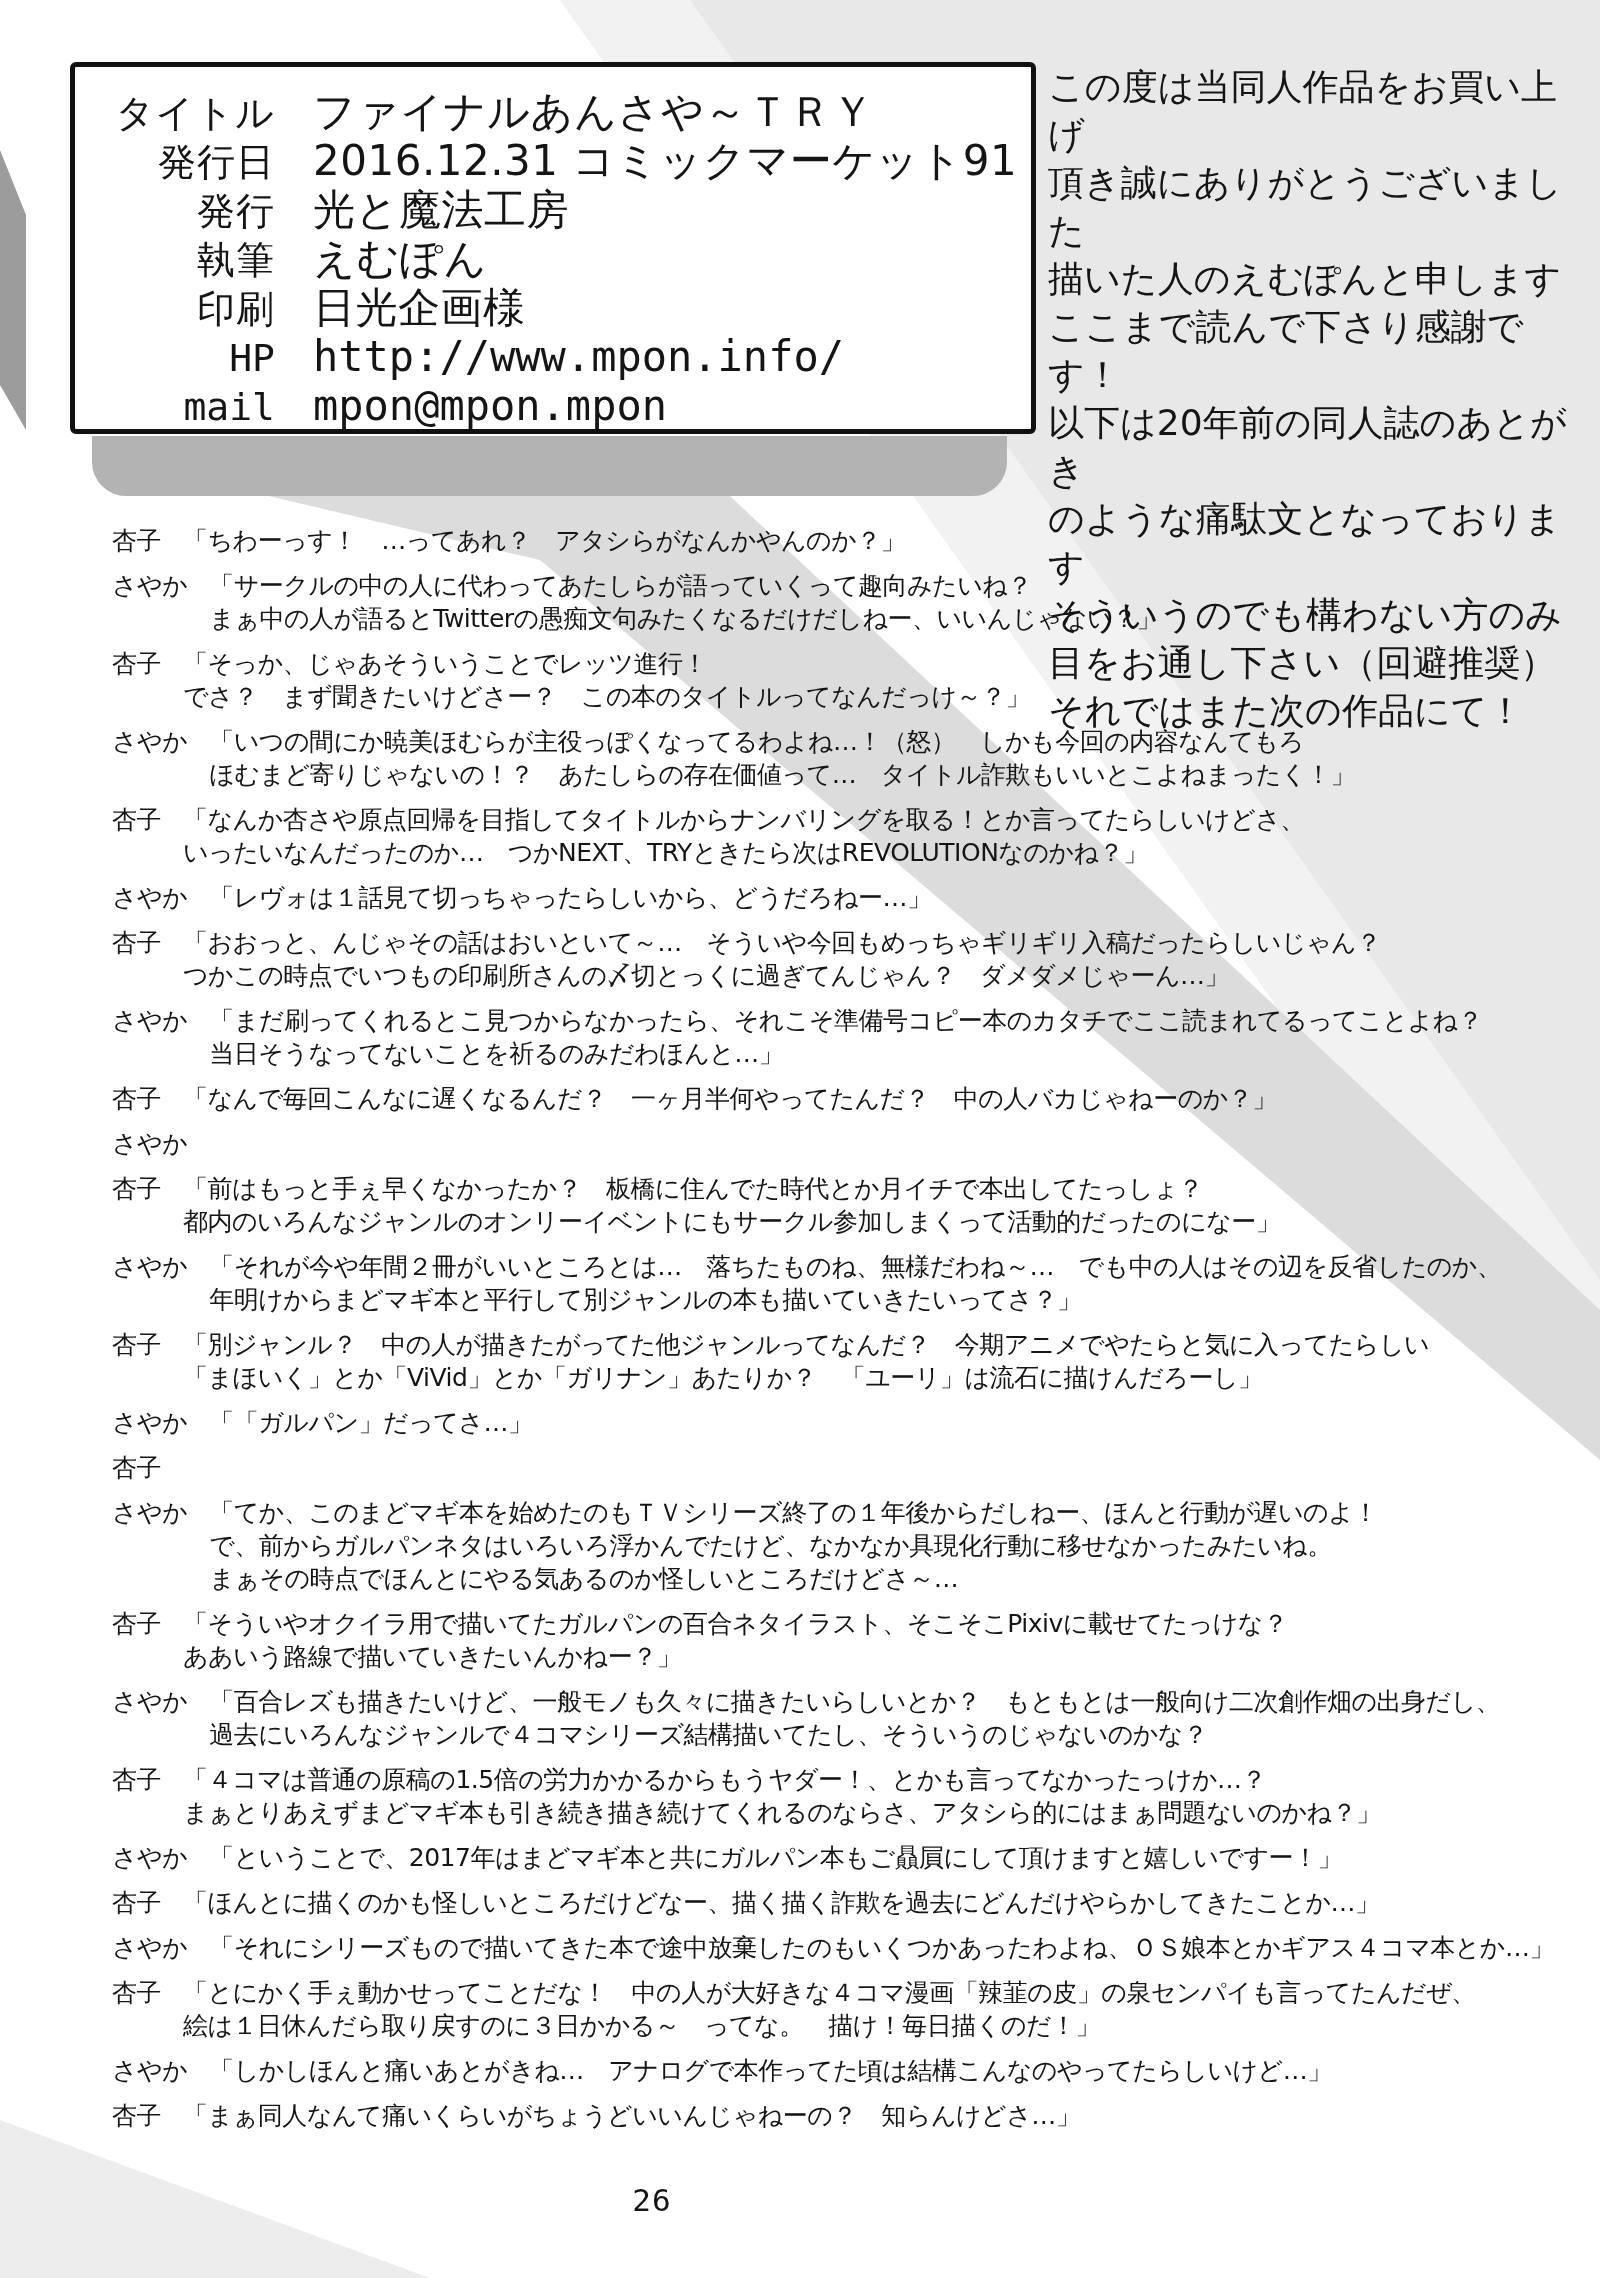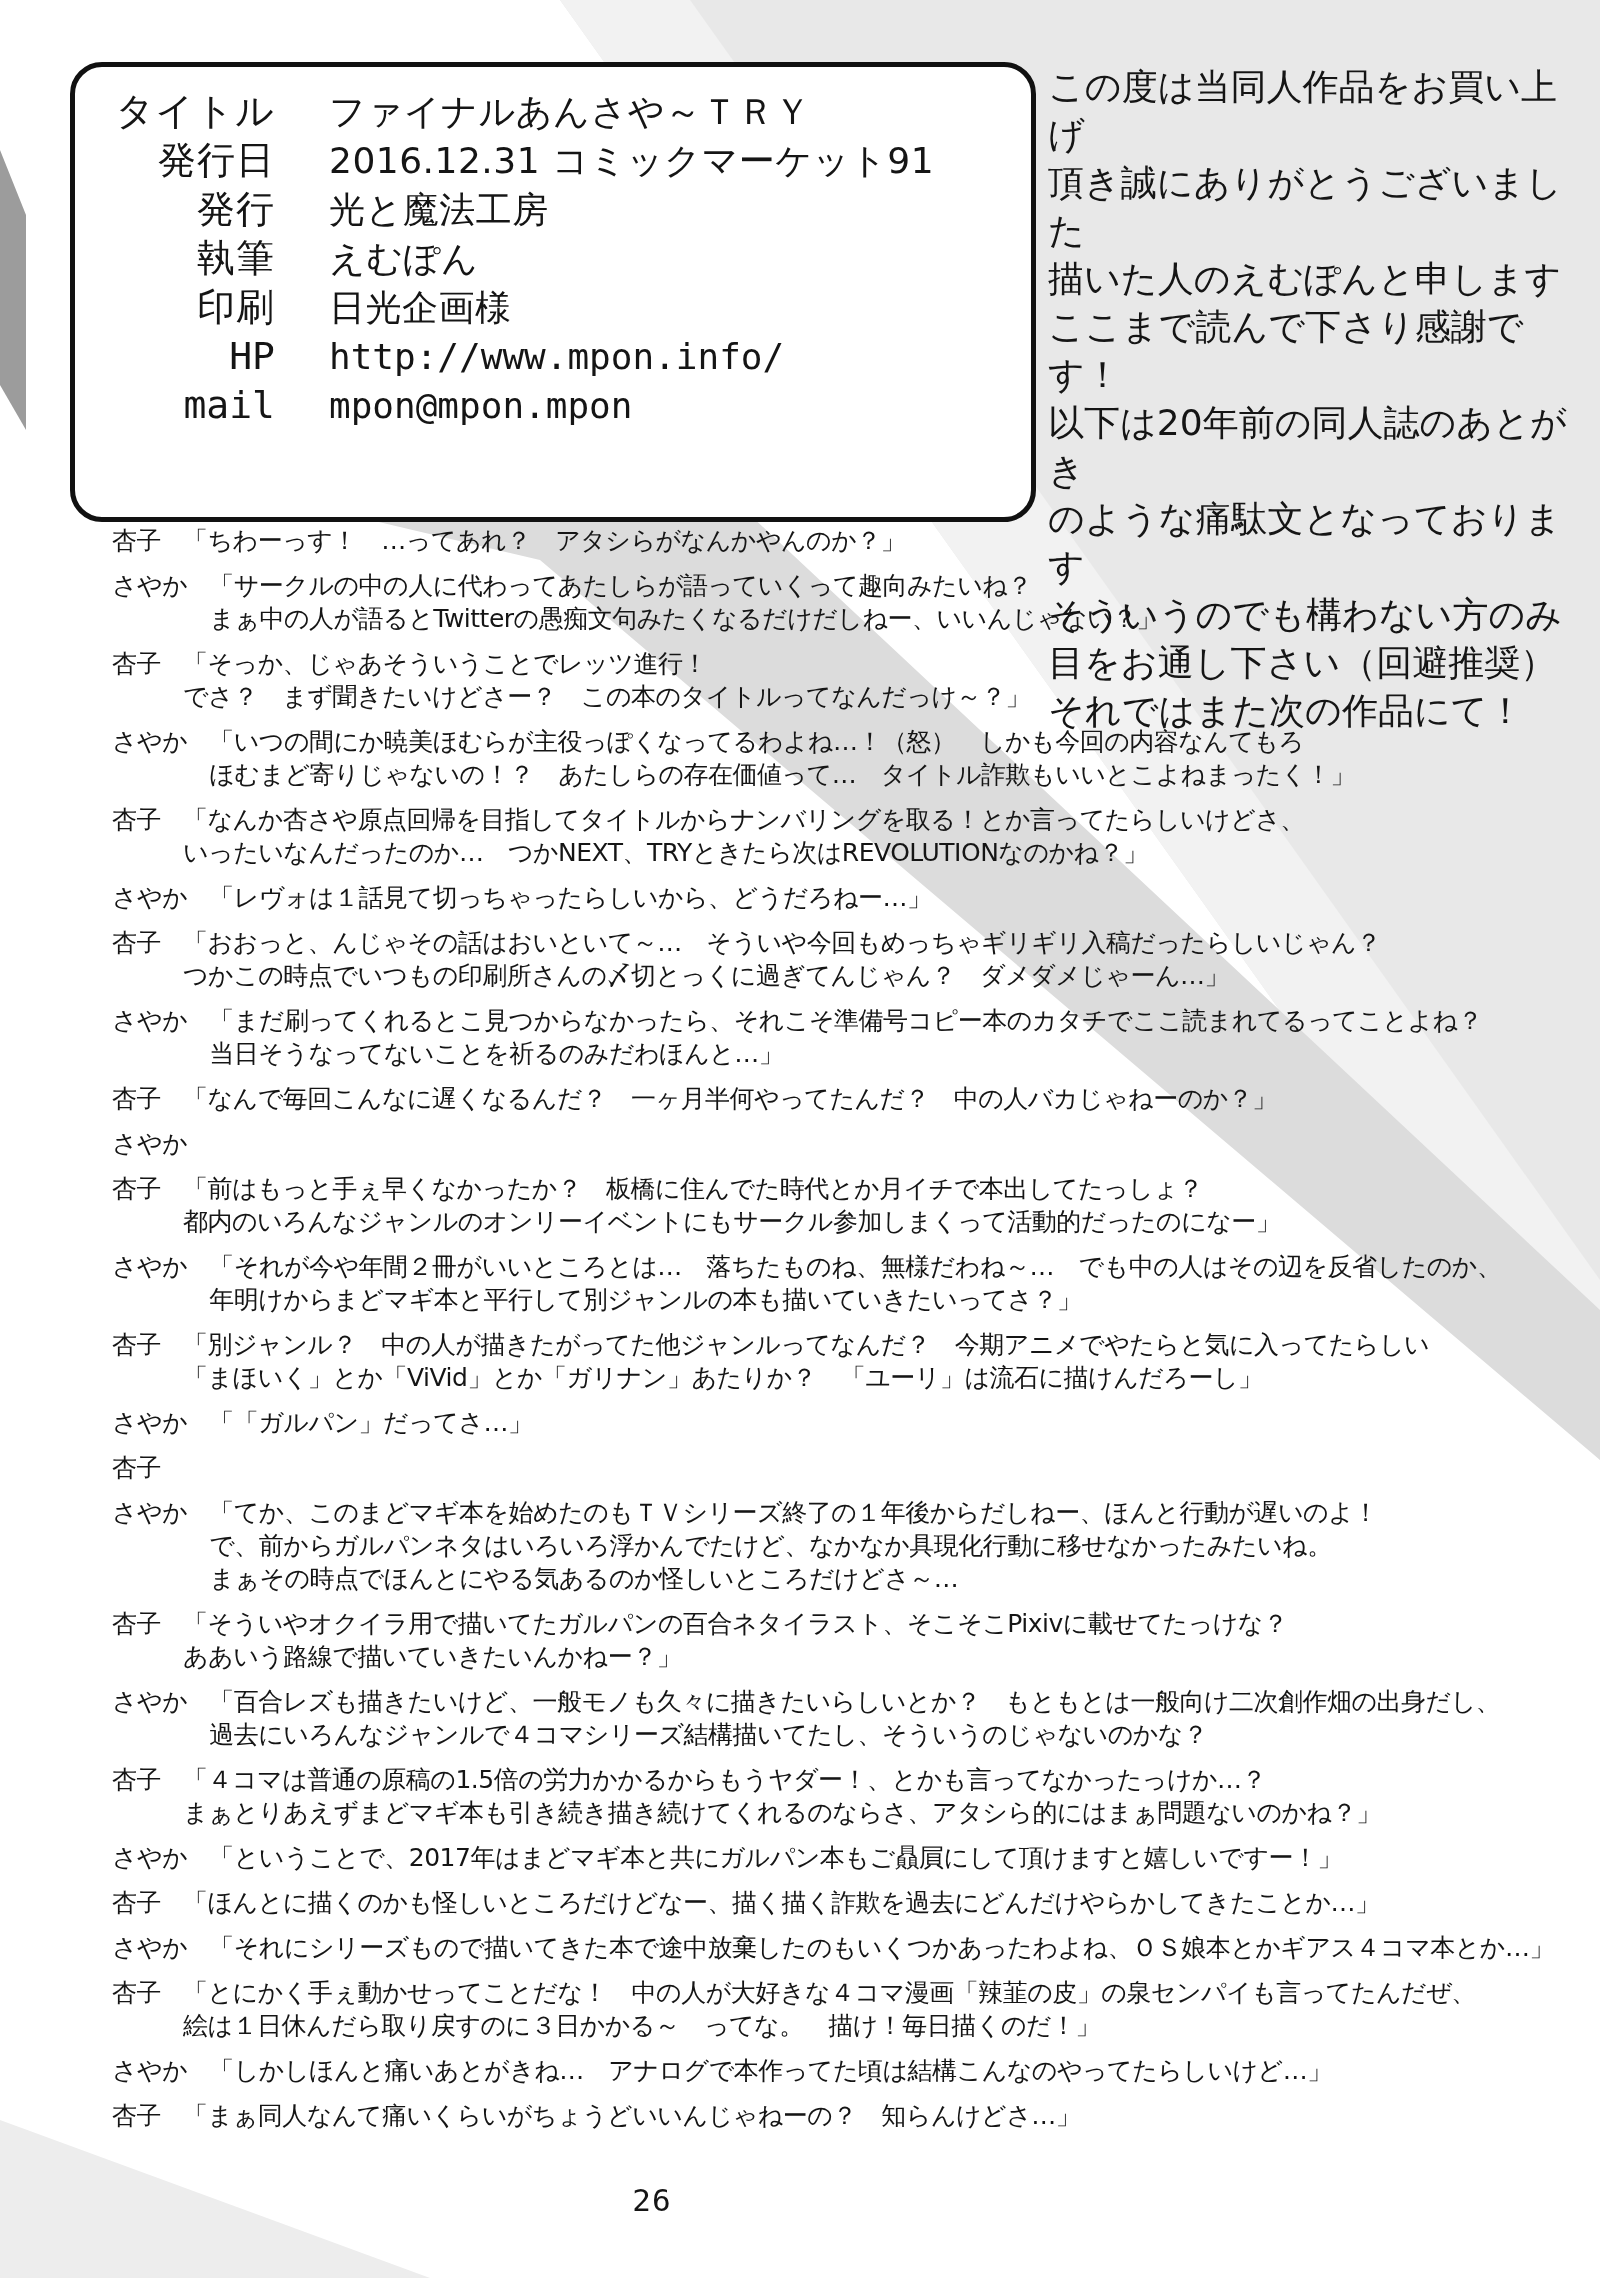--- a/index.html
+++ b/index.html
@@ -29,31 +29,31 @@
   .shade-bl{
     left:0;top:2080px;width:430px;height:198px;background:#ededed;
     clip-path:polygon(0 40px,430px 198px,0 198px);
   }
   .box-shadow{
     position:absolute;left:92px;top:436px;width:915px;height:60px;
     background:#b3b3b3;border-radius:0 0 34px 34px;
   }
   
   .colophon{
-    position:absolute;left:70px;top:62px;width:966px;height:460px;
-    background:#ffffff;border:5px solid #111;border-radius:32px;
+    position:absolute;left:70px;top:62px;width:966px;height:372px;
+    background:#ffffff;border:5px solid #111;border-radius:6px;
     box-sizing:border-box;padding:20px 10px 0 30px;z-index:2;
   }
   .c-row{display:flex;align-items:baseline;line-height:49px;height:49px;}
   .c-label{
     width:170px;text-align:right;font-size:38px;flex:none;
     letter-spacing:1px;white-space:nowrap;
   }
   .c-value{
-    margin-left:54px;font-size:36px;white-space:nowrap;letter-spacing:0.5px;
+    margin-left:38px;font-size:42px;white-space:nowrap;letter-spacing:0.5px;
   }
   .mono{font-family:"DejaVu Sans Mono",monospace;letter-spacing:0;}
   
   .thanks{
     position:absolute;left:1048px;top:63px;width:540px;z-index:2;
     font-size:36px;line-height:48px;white-space:pre-line;letter-spacing:0;
   }
   
   .dialogue{
     position:absolute;left:112px;top:524px;width:1460px;z-index:2;

